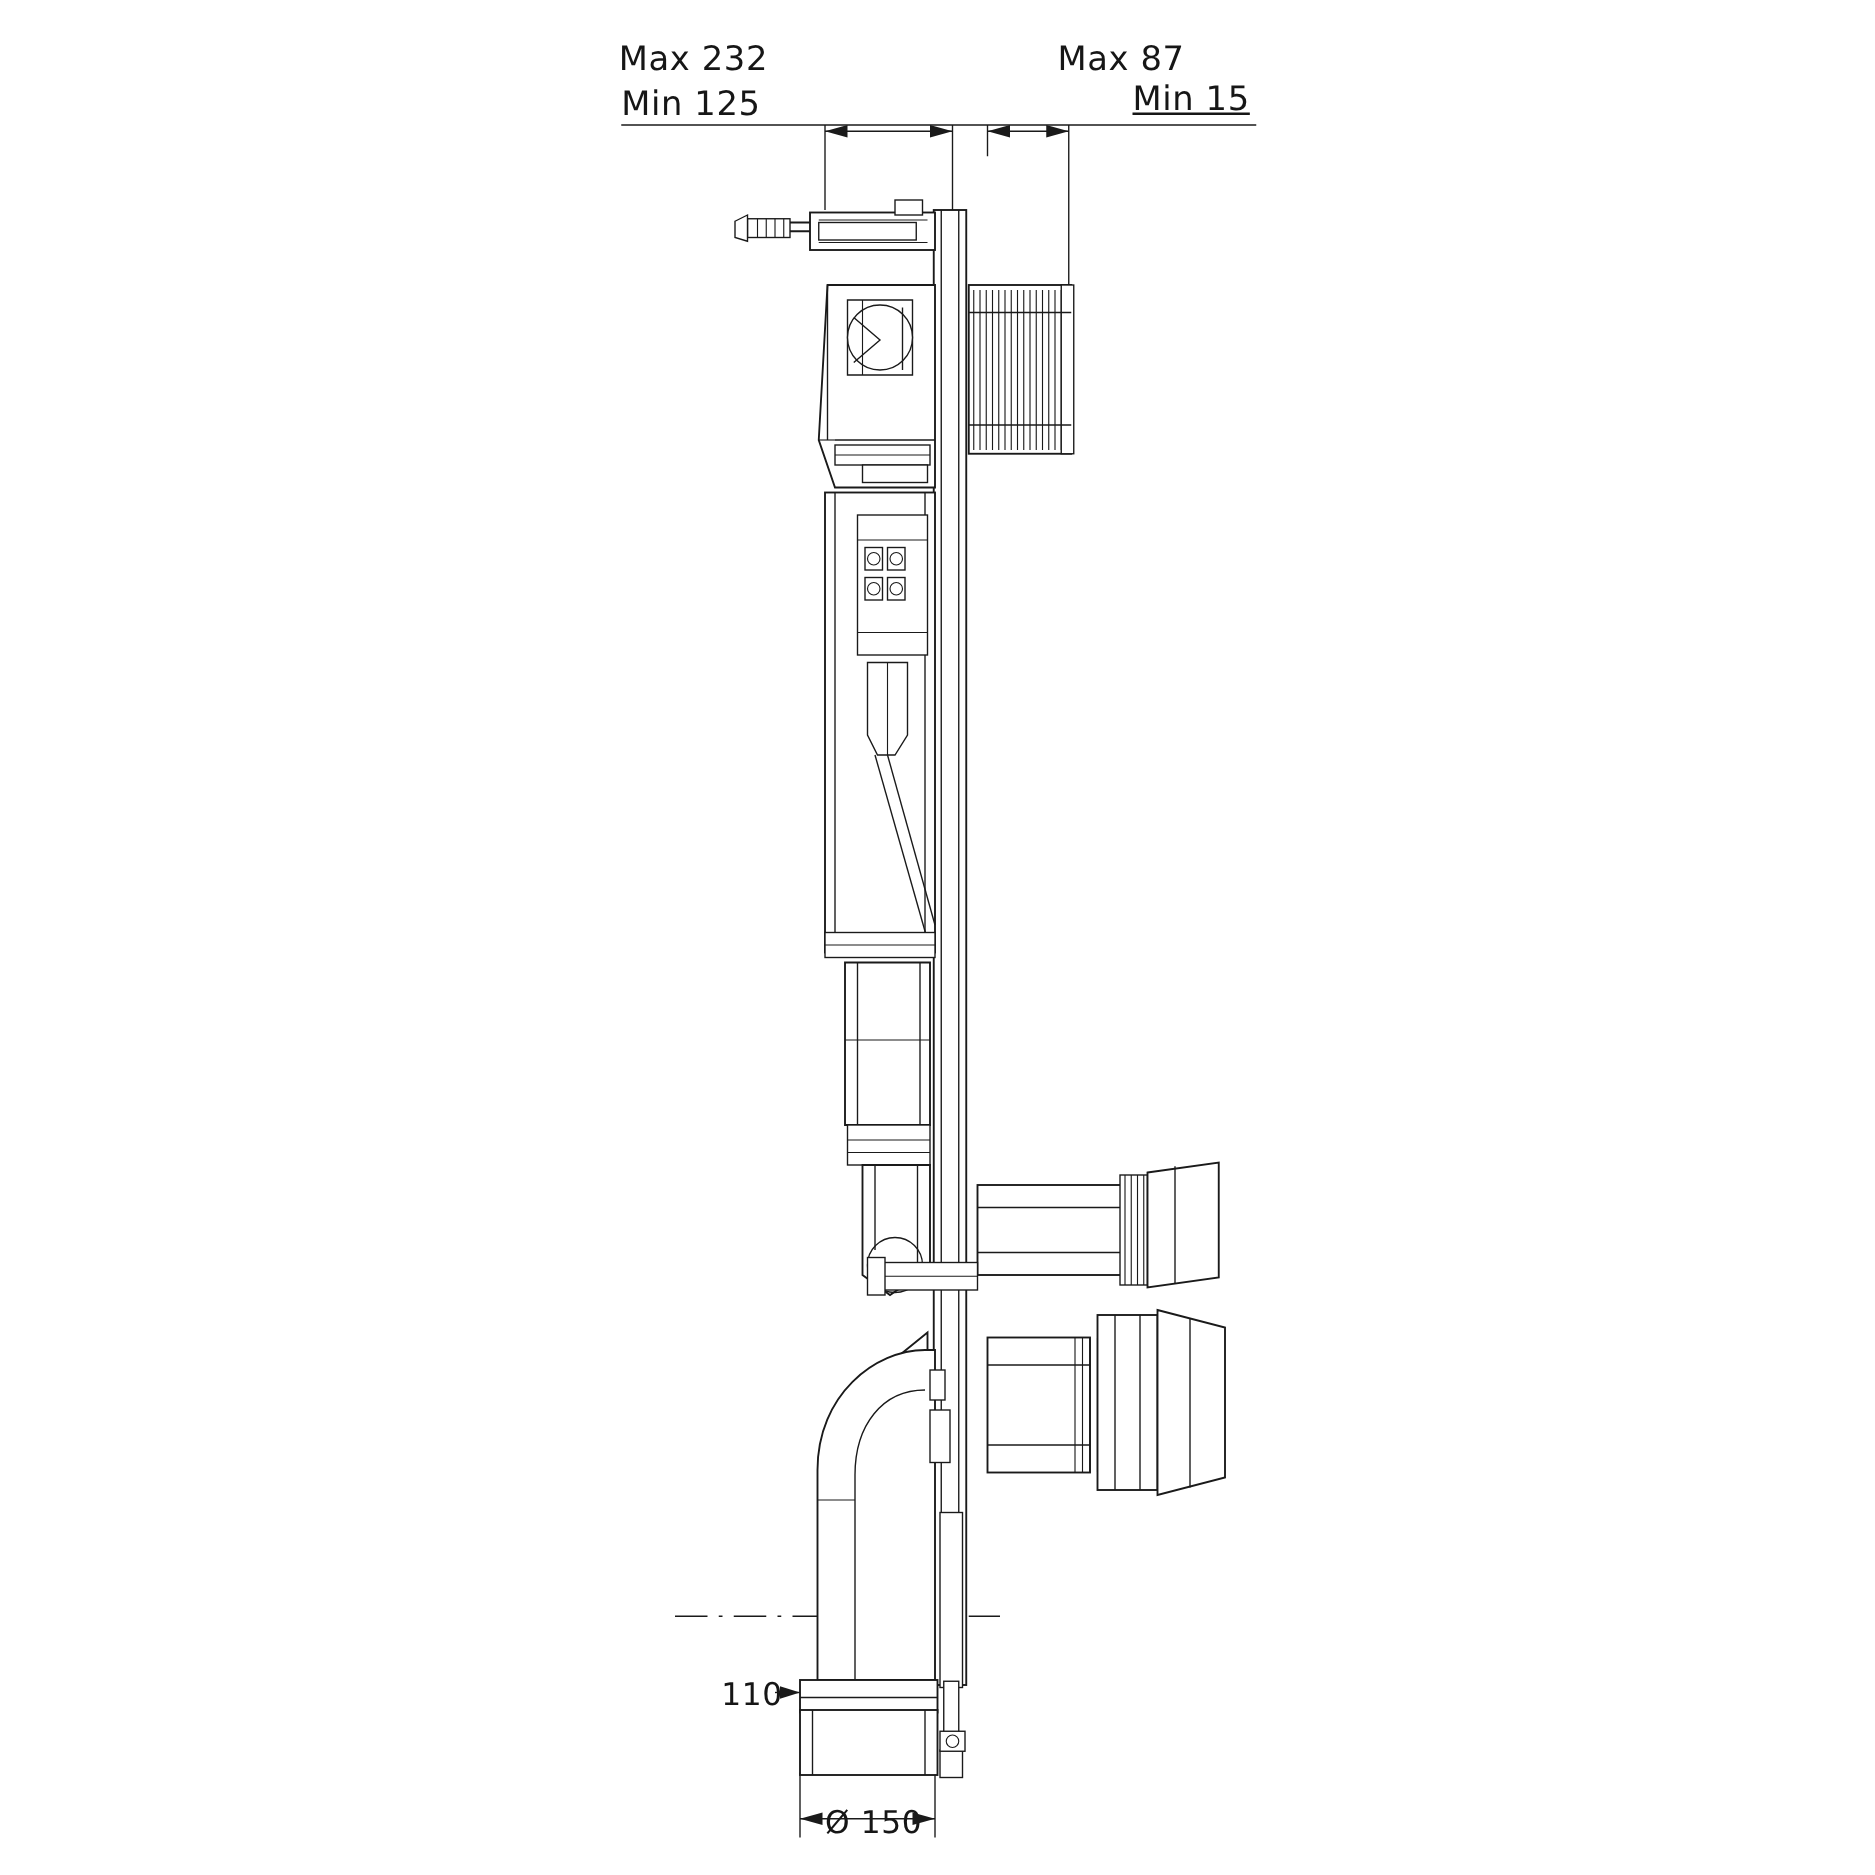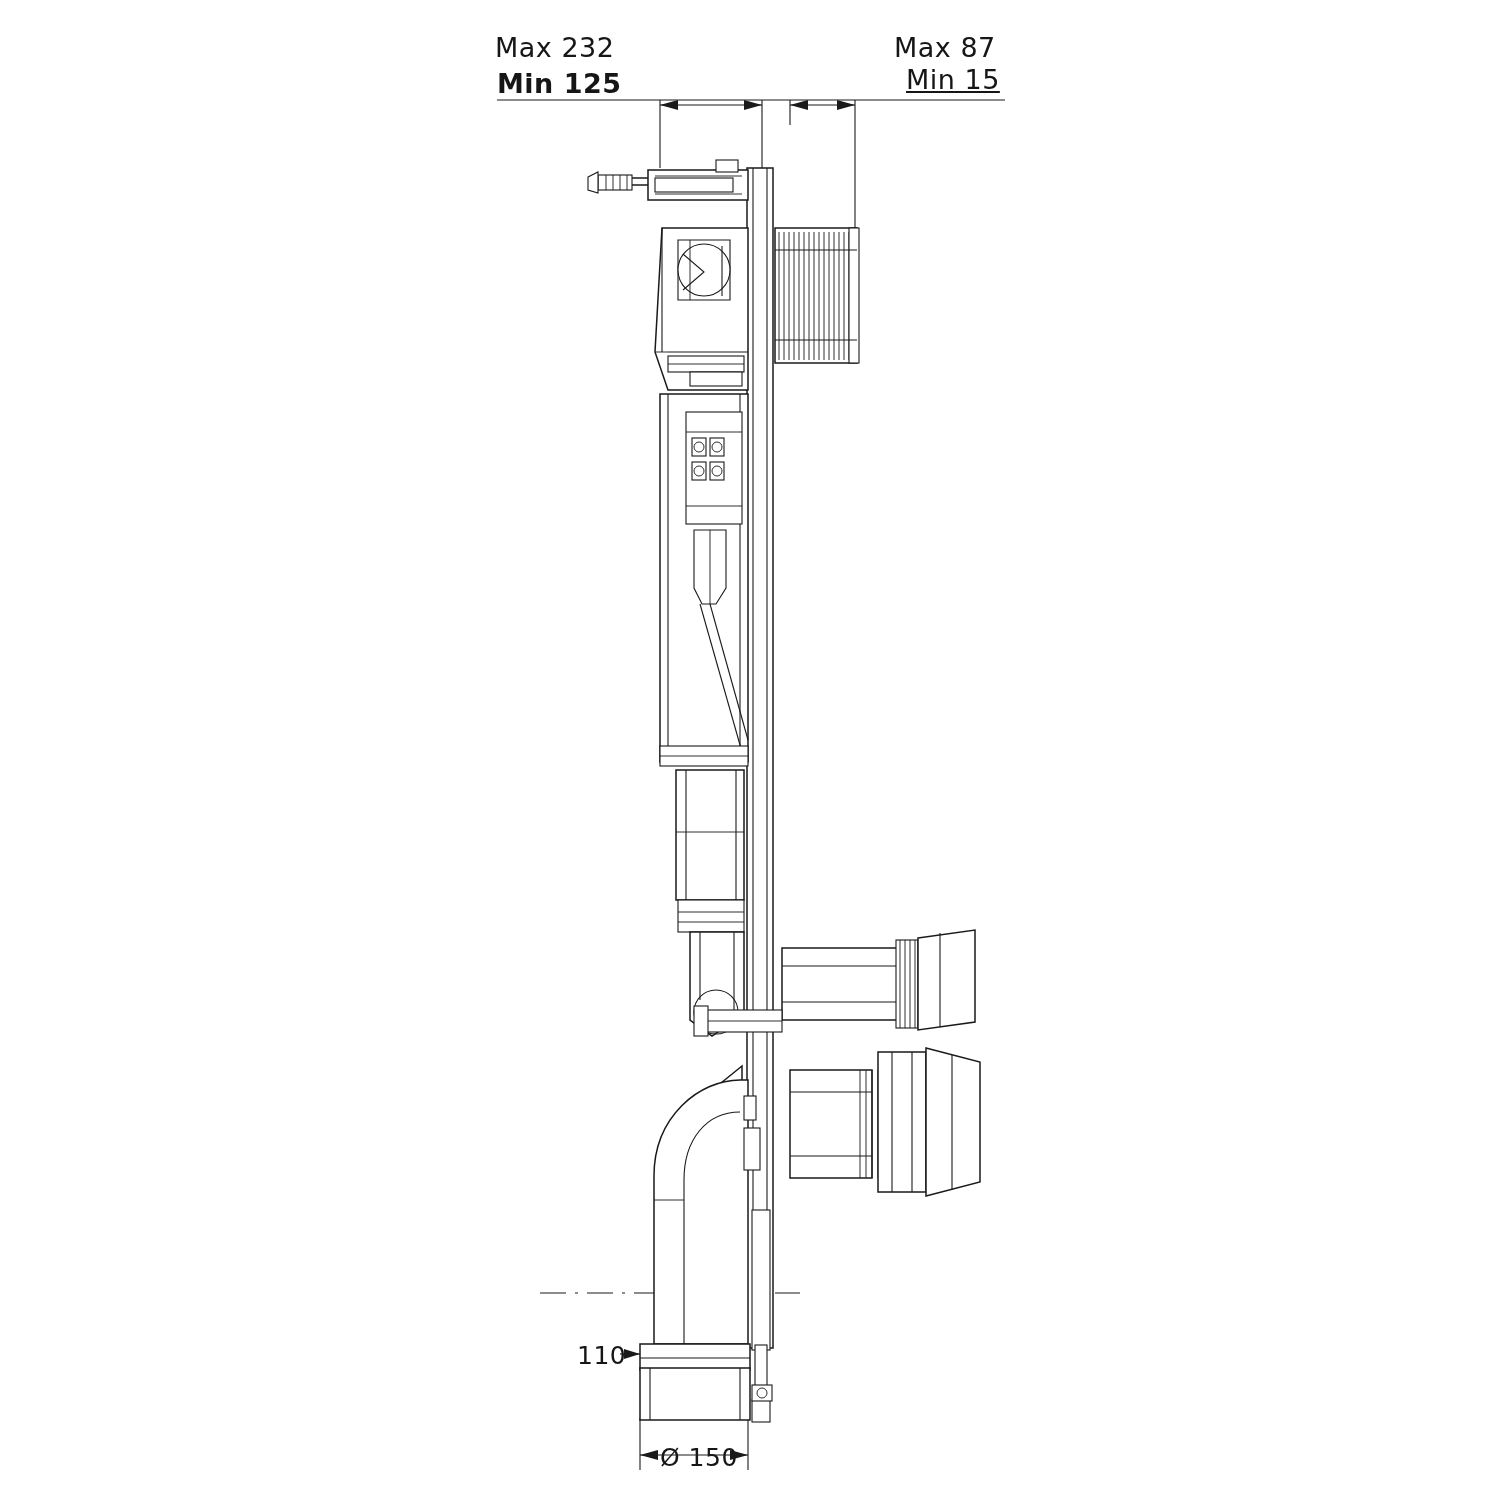--- a/index.html
+++ b/index.html
@@ -16,22 +16,22 @@
   .fillw{fill:#ffffff;stroke:#1a1a1a;stroke-width:1.5;}
   .fillw-thin{fill:#ffffff;stroke:#1a1a1a;stroke-width:1.1;}
   .hatch{fill:#1a1a1a;}
 </style>
 </head>
 <body>
 
 <div id="stage">
 
   <div class="lbl" style="left:495px;top:32px;">Max 232</div>
-  <div class="lbl" style="left:497px;top:68px;font-weight:bold;">Min 125</div>
-  <div class="lbl" style="left:894px;top:32px;">Max 87</div>
+  <div class="lbl" style="left:497px;top:68px;">Min 125</div>
+  <div class="lbl" style="left:846px;top:32px;">Max 87</div>
   <div class="lbl" style="left:906px;top:64px;text-decoration:underline;">Min 15</div>
   <div class="lbl small" style="left:577px;top:1341px;">110</div>
   <div class="lbl small" style="left:660px;top:1443px;">Ø 150</div>
 
   <svg width="1500" height="1500" viewBox="0 0 1500 1500">
 
     <g>
       <line class="ext" x1="497" y1="100" x2="1005" y2="100"></line>
       <line class="ext" x1="660" y1="100" x2="660" y2="168"></line>
       <line class="ext" x1="762" y1="100" x2="762" y2="168"></line>

